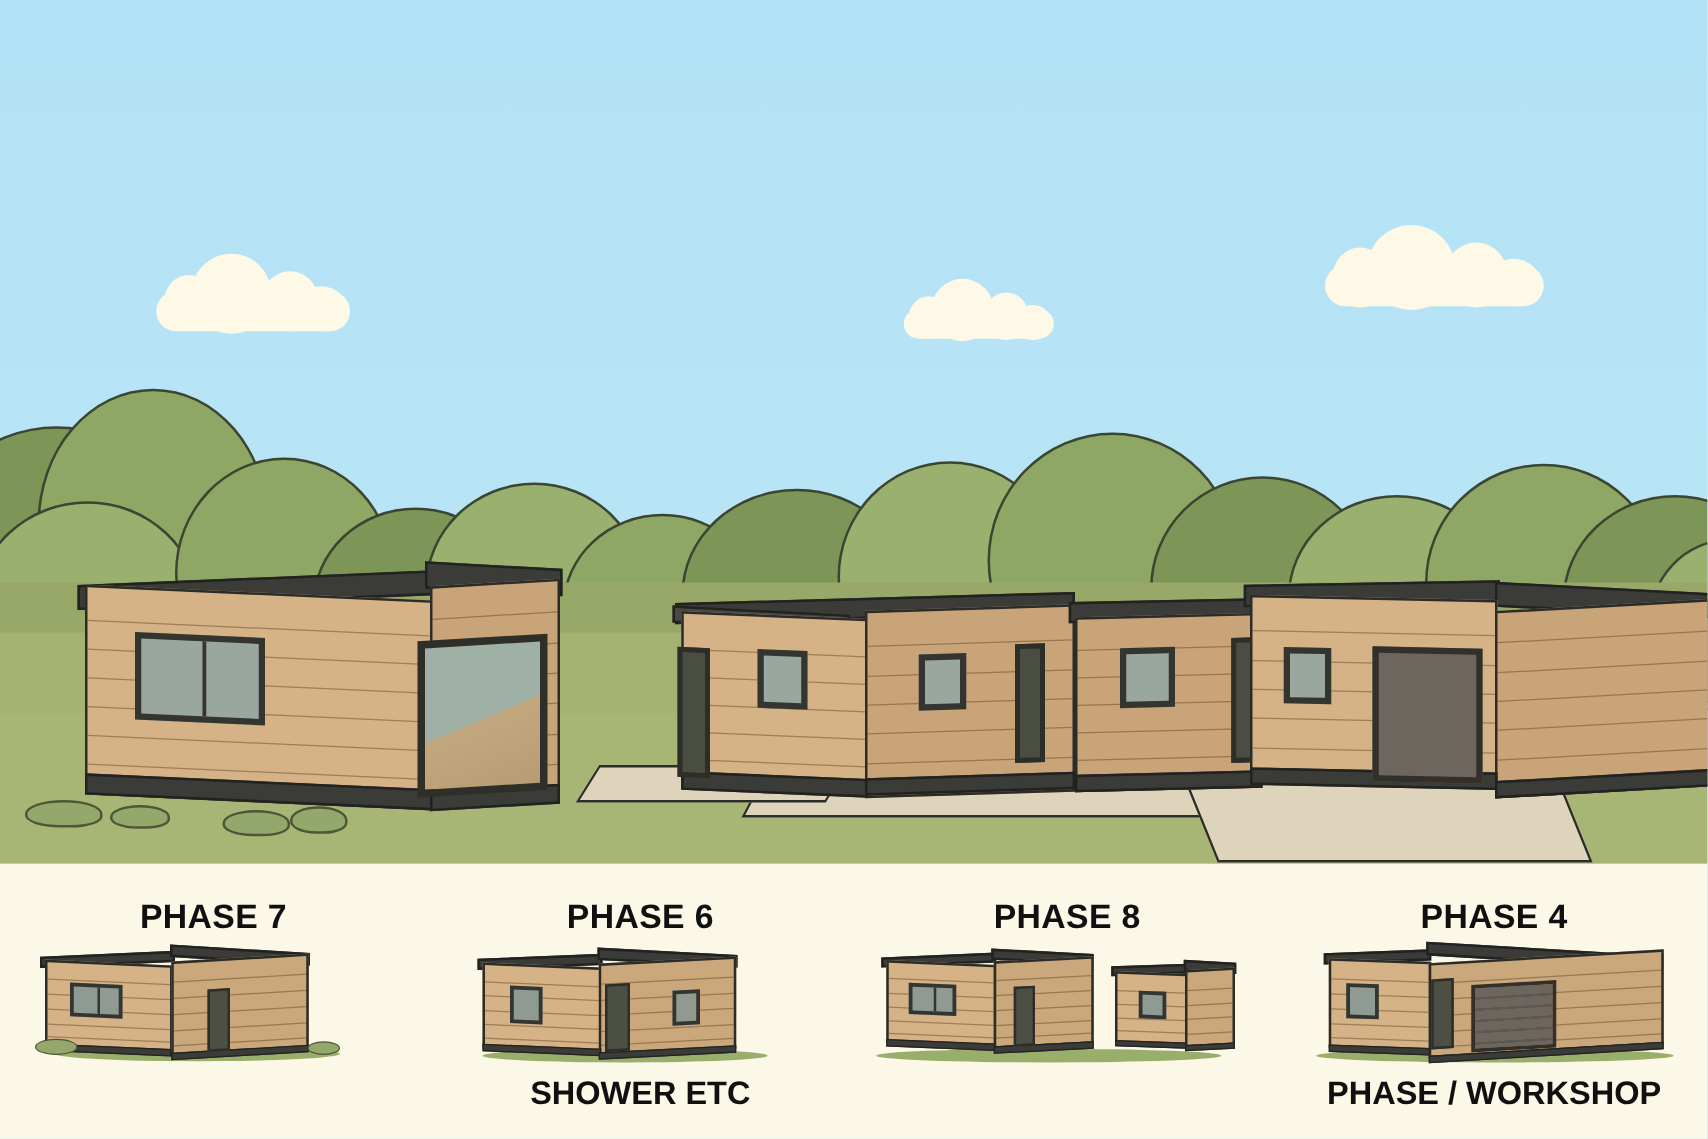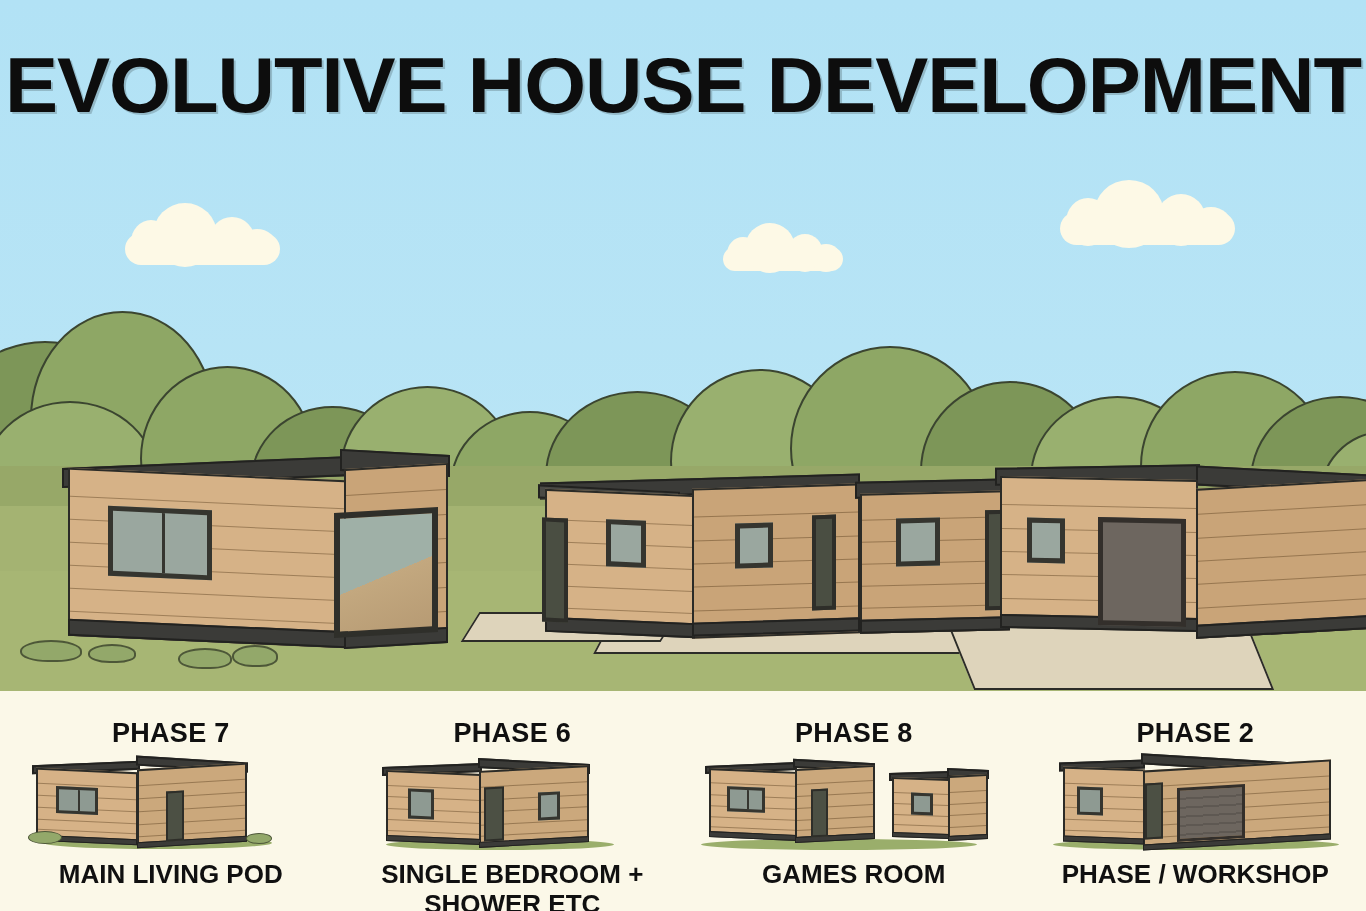--- a/index.html
+++ b/index.html
@@ -113,23 +113,20 @@
       <div class="lobe" style="left:64px; top:-13px; width:36px; height:38px;"></div>
       <div class="lobe" style="left:88px; top:-3px; width:30px; height:28px;"></div>
     </div>
     <div class="cloud" style="left:1060px; top:212px; width:175px; height:33px;">
       <div class="lobe" style="left:34px; top:-32px; width:70px; height:68px;"></div>
       <div class="lobe" style="left:6px; top:-14px; width:44px; height:48px;"></div>
       <div class="lobe" style="left:96px; top:-18px; width:50px; height:52px;"></div>
       <div class="lobe" style="left:130px; top:-5px; width:42px; height:38px;"></div>
     </div>
 
-    <div class="title-wrap">
-      <div class="title">EVOLUTIVE HOUSE DEVELOPMENT</div>
-    </div>
 
     <div class="treeline">
       <div class="tree dk" style="left:-60px;  top:50px;  width:210px; height:200px;"></div>
       <div class="tree" style="left:30px;   top:20px;  width:185px; height:215px;"></div>
       <div class="tree lt" style="left:-20px;  top:110px; width:180px; height:170px;"></div>
       <div class="tree" style="left:140px;  top:75px;  width:175px; height:185px;"></div>
       <div class="tree dk" style="left:250px;  top:115px; width:165px; height:155px;"></div>
       <div class="tree lt" style="left:340px;  top:95px;  width:175px; height:170px;"></div>
       <div class="tree" style="left:450px;  top:120px; width:160px; height:150px;"></div>
       <div class="tree dk" style="left:545px;  top:100px; width:185px; height:170px;"></div>
@@ -296,23 +293,20 @@
             <div class="tplinth" style="left:36px; top:78px; width:101px; height:6px; transform:skewY(2.6deg);"></div>
             <div class="tplinth" style="left:137px; top:80px; width:110px; height:6px; transform:skewY(-3.4deg);"></div>
             <div class="twin" style="left:56px; top:28px; width:42px; height:27px; transform:skewY(2.6deg);">
               <div class="mullion" style="position:absolute;left:19px;top:0;bottom:0;width:2px;background:#35352f;"></div>
             </div>
             <div class="tdoor" style="left:166px; top:32px; width:18px; height:50px; transform:skewY(-3.4deg);"></div>
           </div>
           <div class="tshrub" style="left:28px; top:72px; width:34px; height:13px;"></div>
           <div class="tshrub" style="left:246px; top:74px; width:26px; height:11px;"></div>
         </div>
-        <div class="caption">
-          <span>MAIN LIVING POD</span>
-        </div>
       </div>
 
       <div class="phase">
         <div class="phase-title">PHASE 6</div>
         <div class="thumb-area">
           <div class="tgrass" style="left:44px; top:80px; width:228px; height:11px;"></div>
           <div class="tmod">
             <div class="troof" style="left:40px; top:6px;  width:100px; height:9px; transform:skewY(-2.2deg);"></div>
             <div class="troof" style="left:136px; top:2px; width:112px; height:10px; transform:skewY(3deg);"></div>
             <div class="tface" style="left:44px; top:13px; width:96px; height:68px; transform:skewY(2.4deg);">
@@ -334,21 +328,20 @@
                 </div>
             </div>
             <div class="tplinth" style="left:44px; top:78px; width:95px; height:6px; transform:skewY(2.4deg);"></div>
             <div class="tplinth" style="left:137px; top:80px; width:110px; height:6px; transform:skewY(-3deg);"></div>
             <div class="twin" style="left:66px; top:30px; width:26px; height:30px; transform:skewY(2.4deg);"></div>
             <div class="tdoor" style="left:142px; top:28px; width:20px; height:54px; transform:skewY(-3deg);"></div>
             <div class="twin" style="left:196px; top:33px; width:22px; height:28px; transform:skewY(-3deg);"></div>
           </div>
         </div>
         <div class="caption">
-          <span>SINGLE BEDROOM +</span>
           <span class="l2">SHOWER ETC</span>
         </div>
       </div>
 
       <div class="phase">
         <div class="phase-title">PHASE 8</div>
         <div class="thumb-area">
           <div class="tgrass" style="left:18px; top:80px; width:276px; height:11px;"></div>
 
           <div class="tmod">
@@ -397,27 +390,24 @@
                   <i style="top:44%"></i>
                   <i style="top:64%"></i>
                   <i style="top:84%"></i>
                 </div>
             </div>
             <div class="tplinth" style="left:209px; top:74px; width:57px; height:5px; transform:skewY(2.2deg);"></div>
             <div class="tplinth" style="left:265px; top:76px; width:40px; height:5px; transform:skewY(-3deg);"></div>
             <div class="twin" style="left:228px; top:34px; width:22px; height:22px; transform:skewY(2.2deg);"></div>
           </div>
         </div>
-        <div class="caption">
-          <span>GAMES ROOM</span>
-        </div>
       </div>
 
       <div class="phase">
-        <div class="phase-title">PHASE 2</div>
+        <div class="phase-title">PHASE 4</div>
         <div class="thumb-area">
           <div class="tgrass" style="left:28px; top:80px; width:286px; height:11px;"></div>
           <div class="tmod">
             <div class="troof" style="left:34px; top:2px;  width:86px; height:9px; transform:skewY(-2deg);"></div>
             <div class="troof" style="left:116px; top:0px; width:190px; height:11px; transform:skewY(3.4deg);"></div>
             <div class="tface" style="left:38px; top:9px; width:82px; height:72px; transform:skewY(2deg);">
               <div class="slats">
                   <i style="top:20%"></i>
                   <i style="top:38%"></i>
                   <i style="top:56%"></i>

